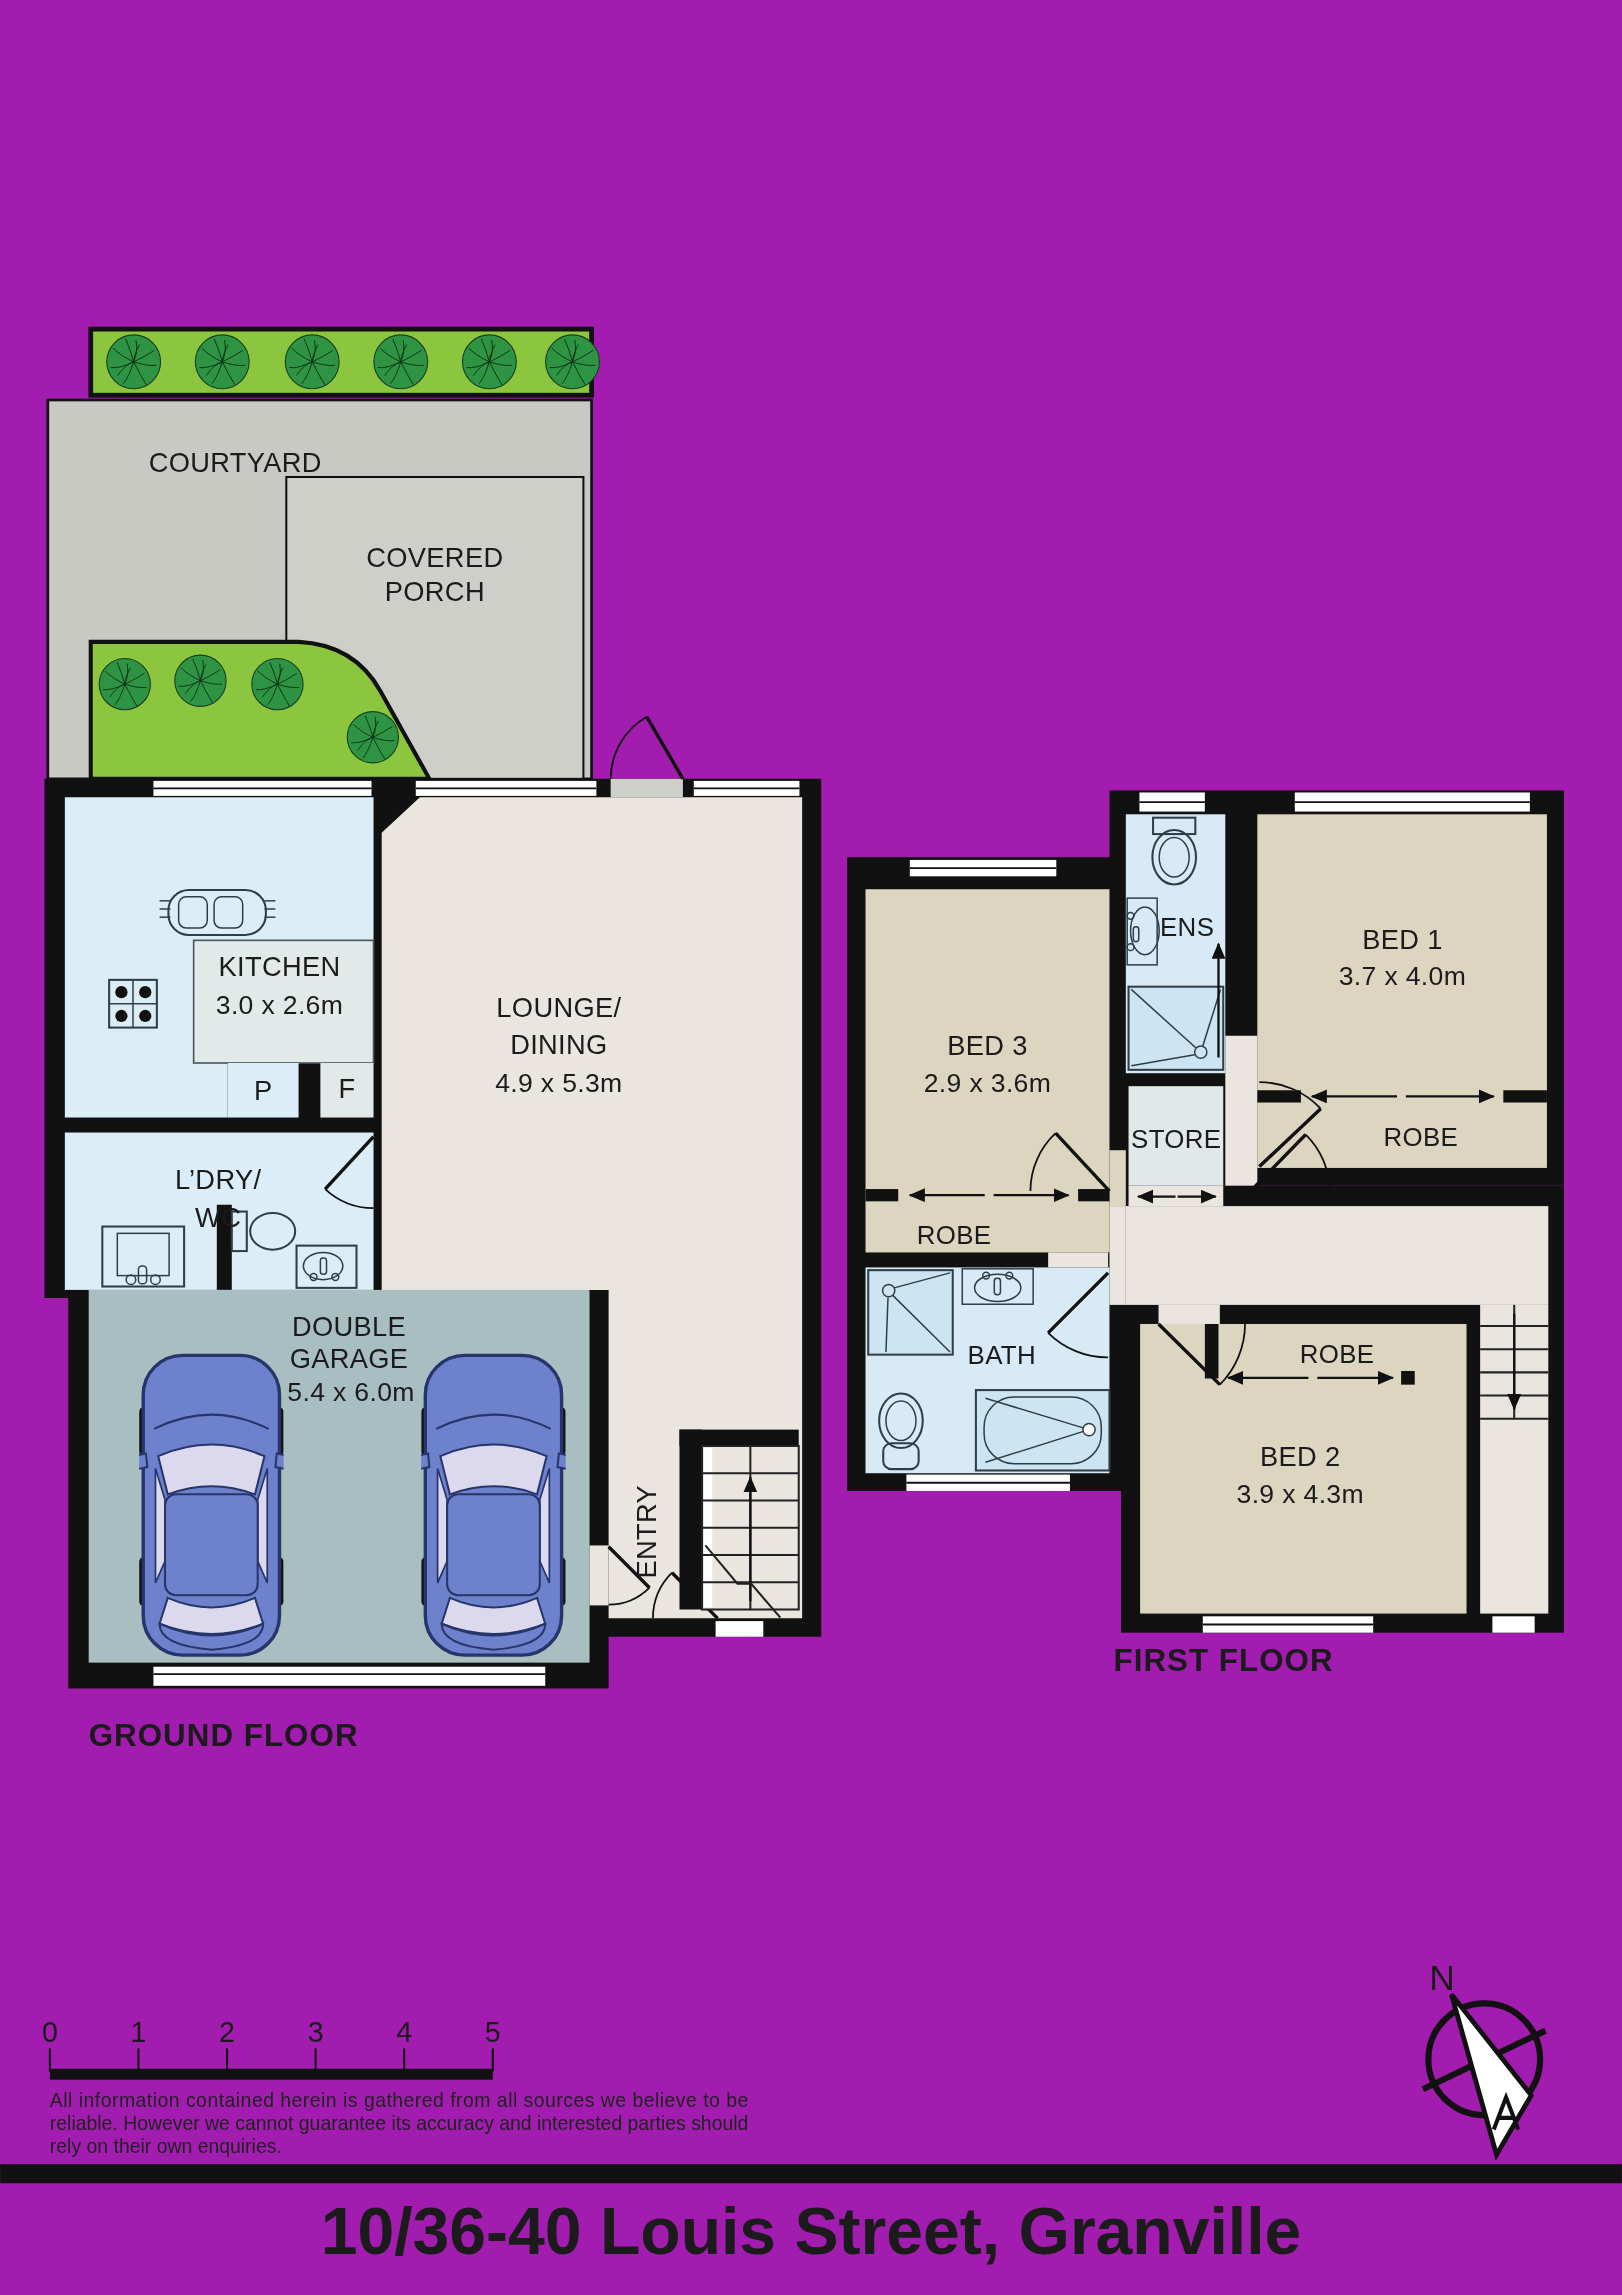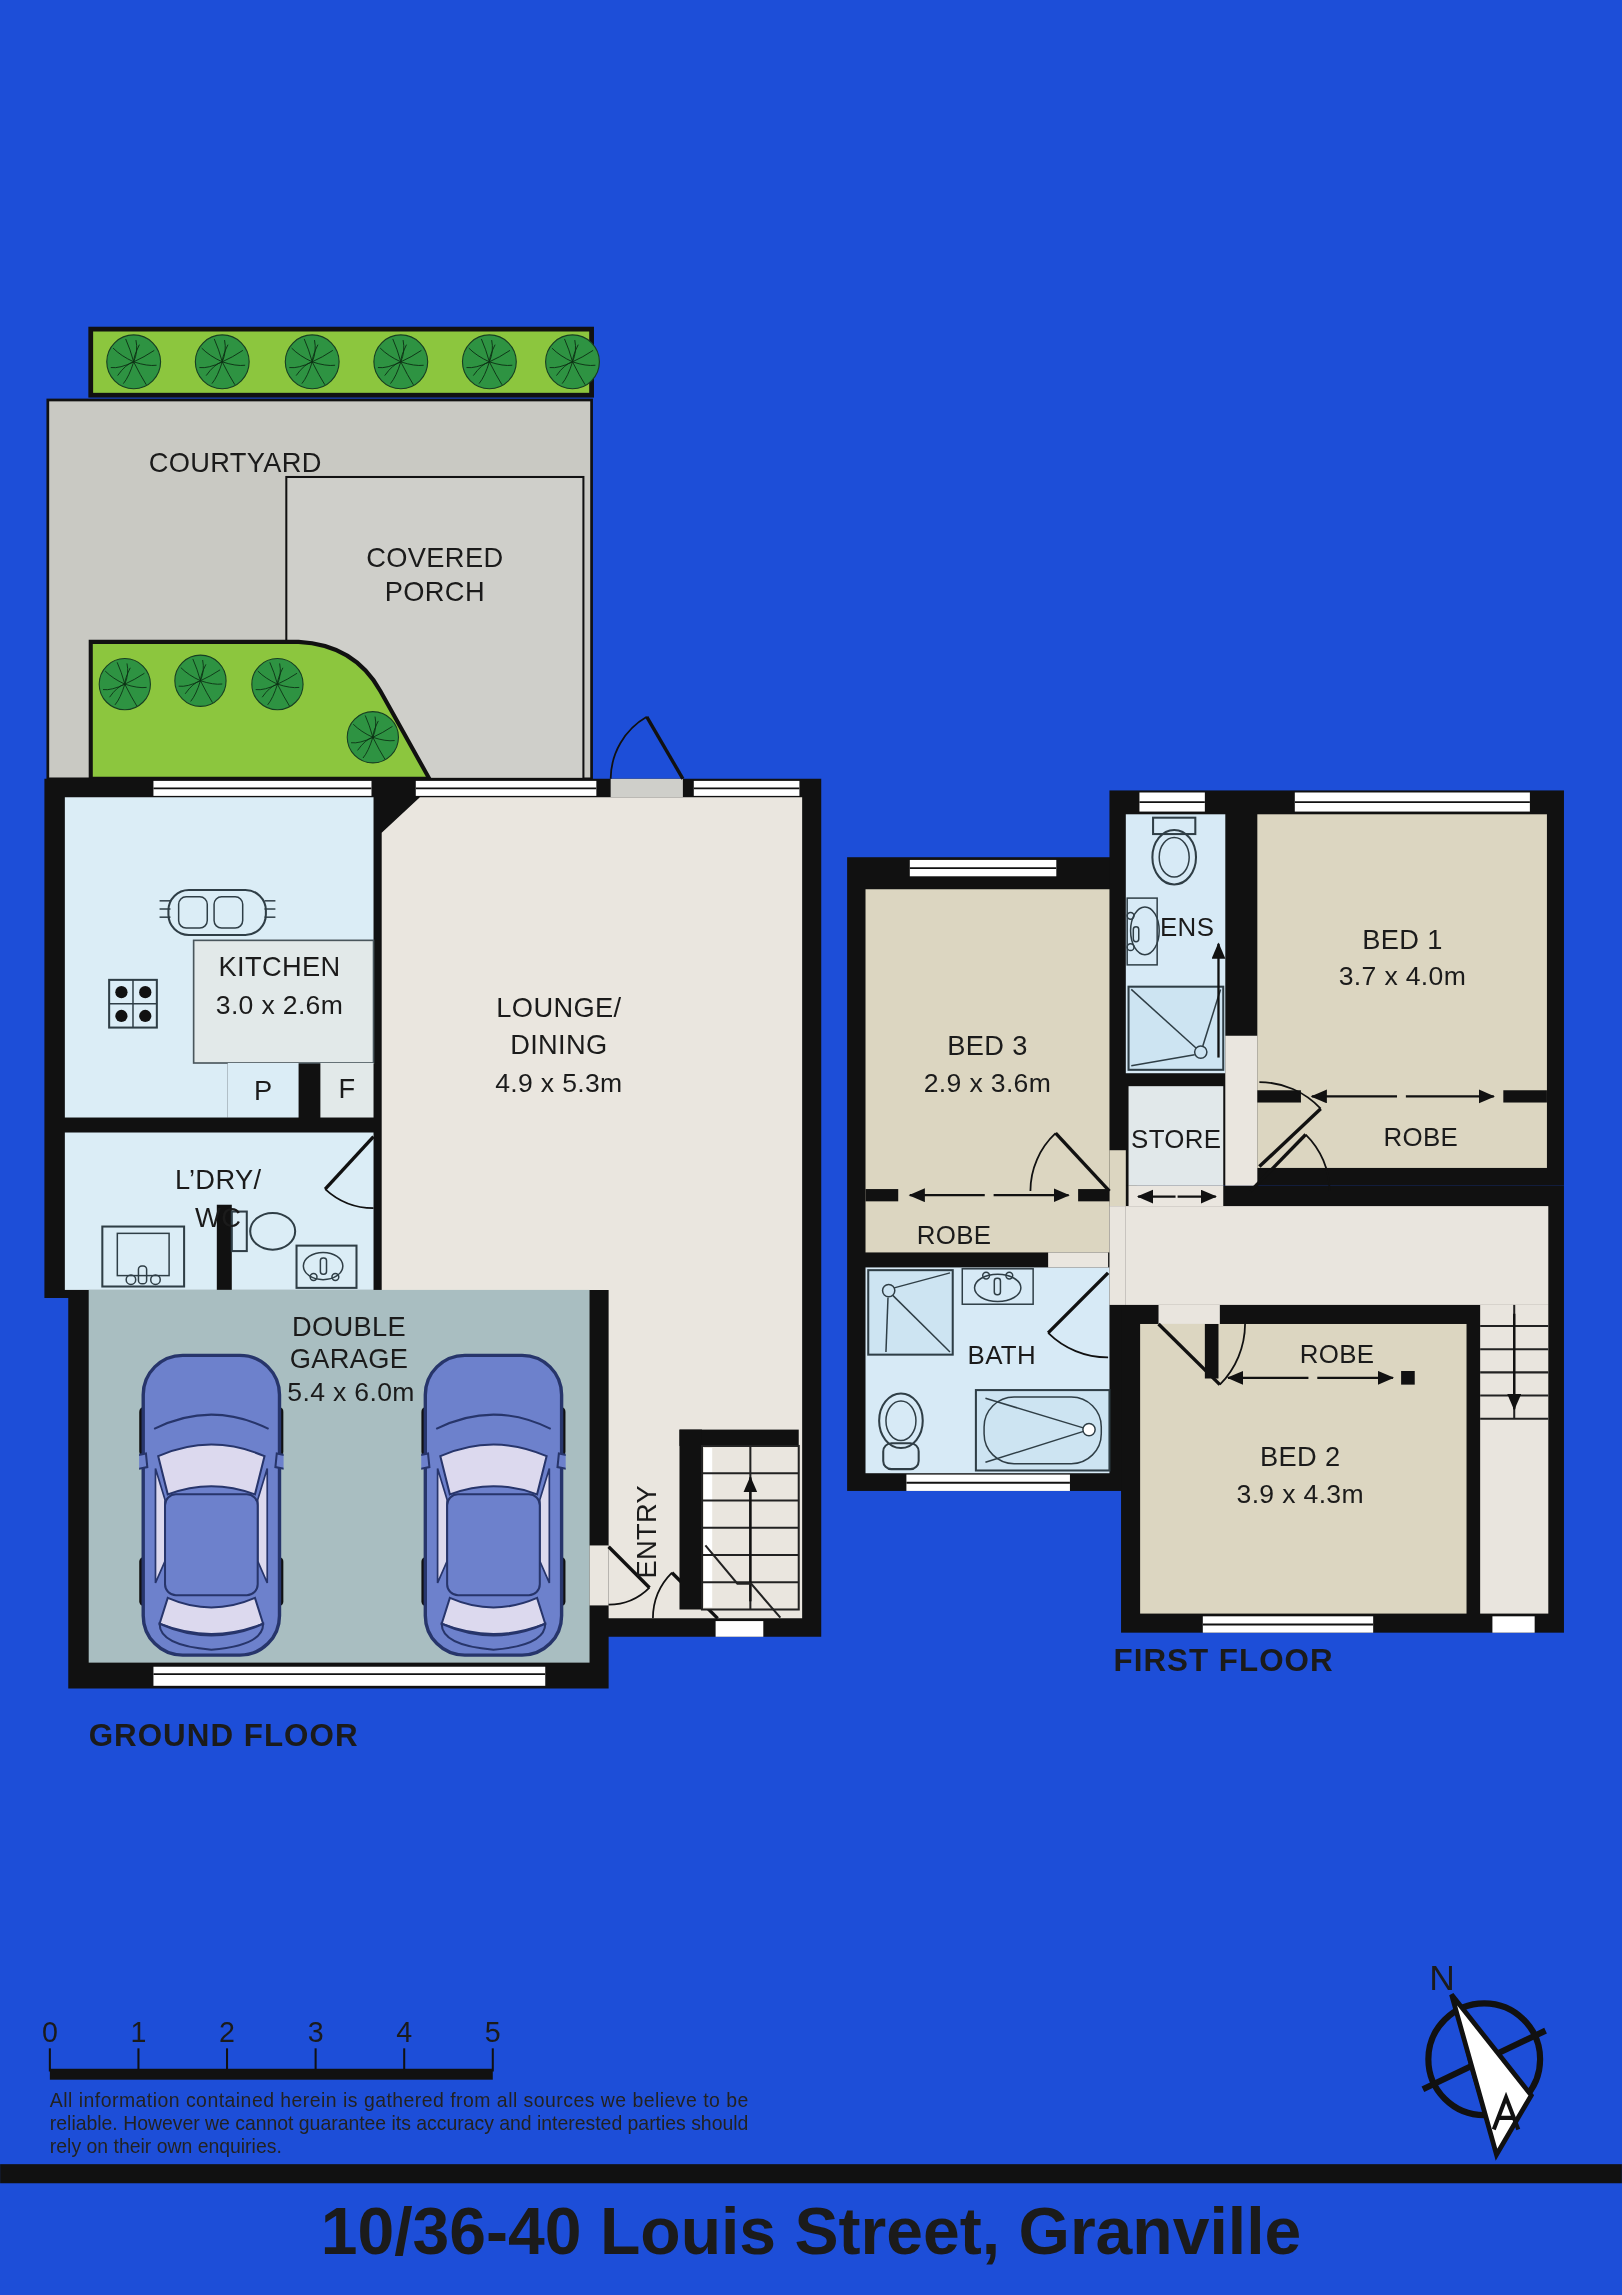--- a/index.html
+++ b/index.html
@@ -1,16 +1,16 @@
 <!DOCTYPE html>
 <html style="font-size:11px"><head>
 <meta charset="utf-8">
 <style>
   html,body{margin:0;padding:0;background:#ffffff;}
-  .page{position:relative;width:1622px;height:2295px;background:#1d4ed8;font-family:"Liberation Sans",sans-serif;overflow:hidden;}
+  .page{position:relative;width:1622px;height:2295px;background:#a21caf;font-family:"Liberation Sans",sans-serif;overflow:hidden;}
   svg{display:block;}
   text{font-family:"Liberation Sans",sans-serif;fill:#1b1b1b;}
   .lbl{font-size:40px;letter-spacing:.5px;}
   .dim{font-size:39px;letter-spacing:.5px;}
   .small{font-size:38px;letter-spacing:.5px;}
   .cell{font-size:40px;}
   .floor{font-size:46px;font-weight:600;letter-spacing:1.5px;}
   .tick{font-size:42px;}
   .disc{font-size:28.5px;fill:#222;}
   .title{font-size:97px;font-weight:700;letter-spacing:0px;}

